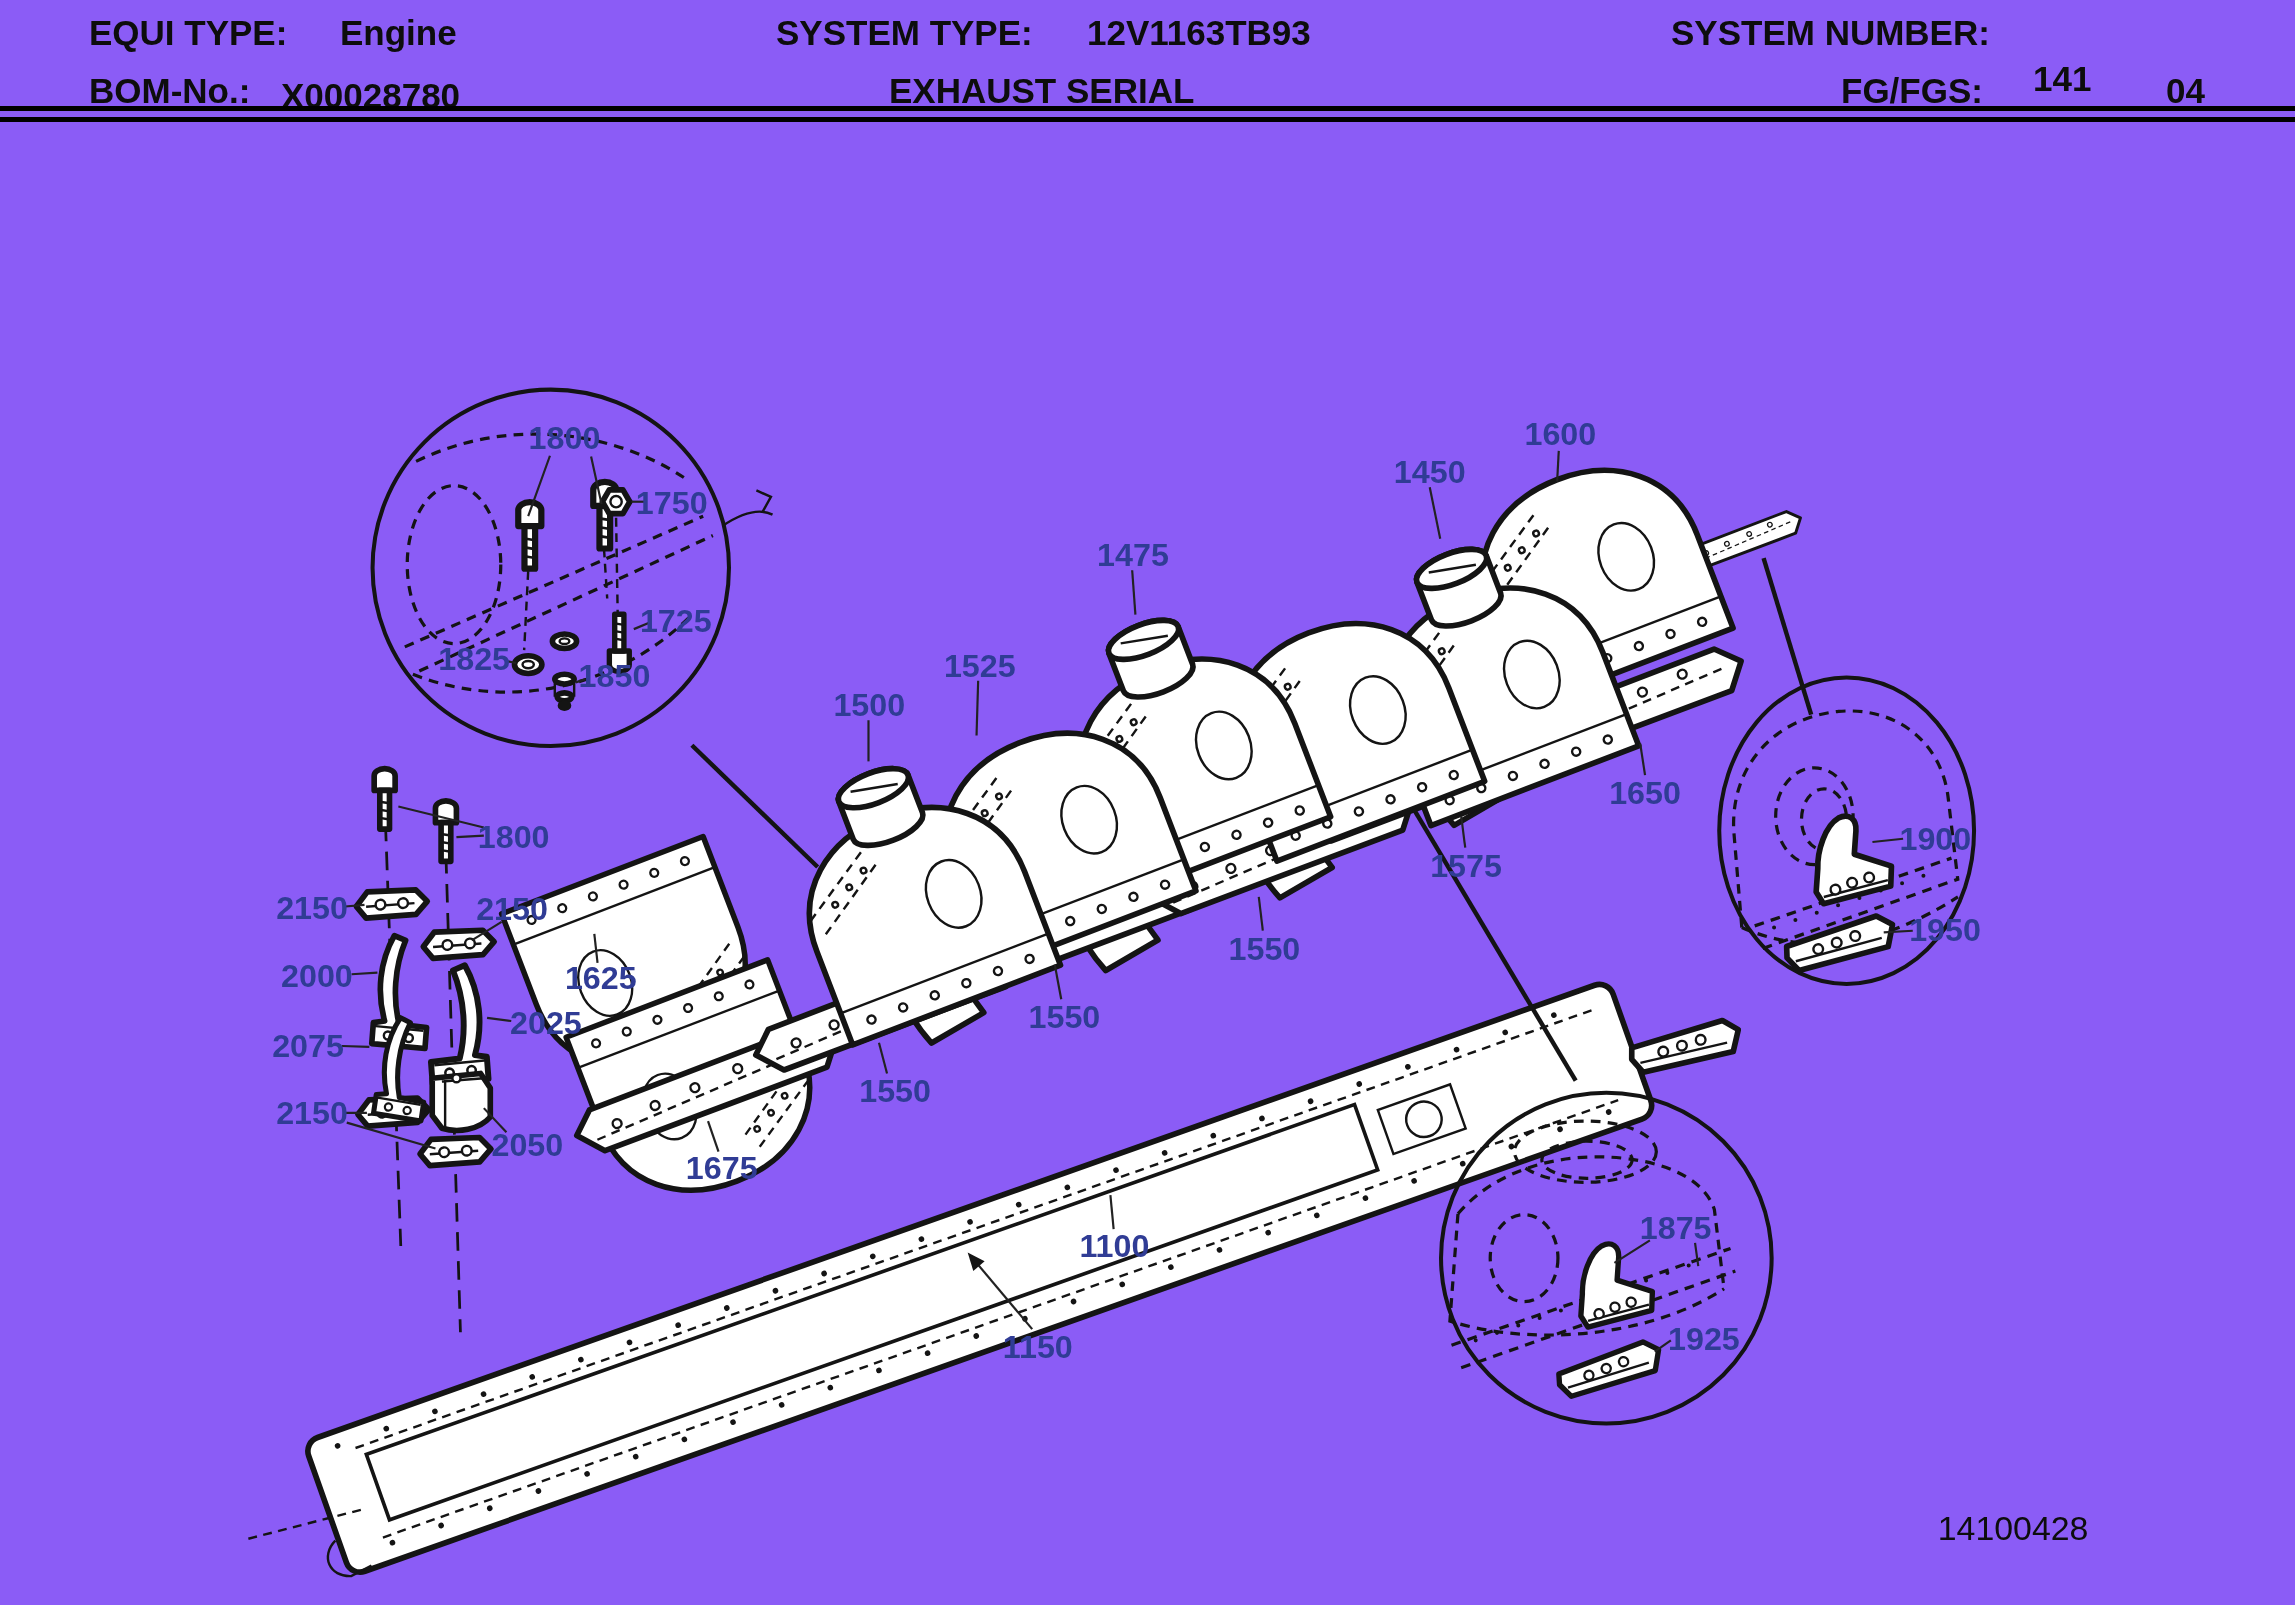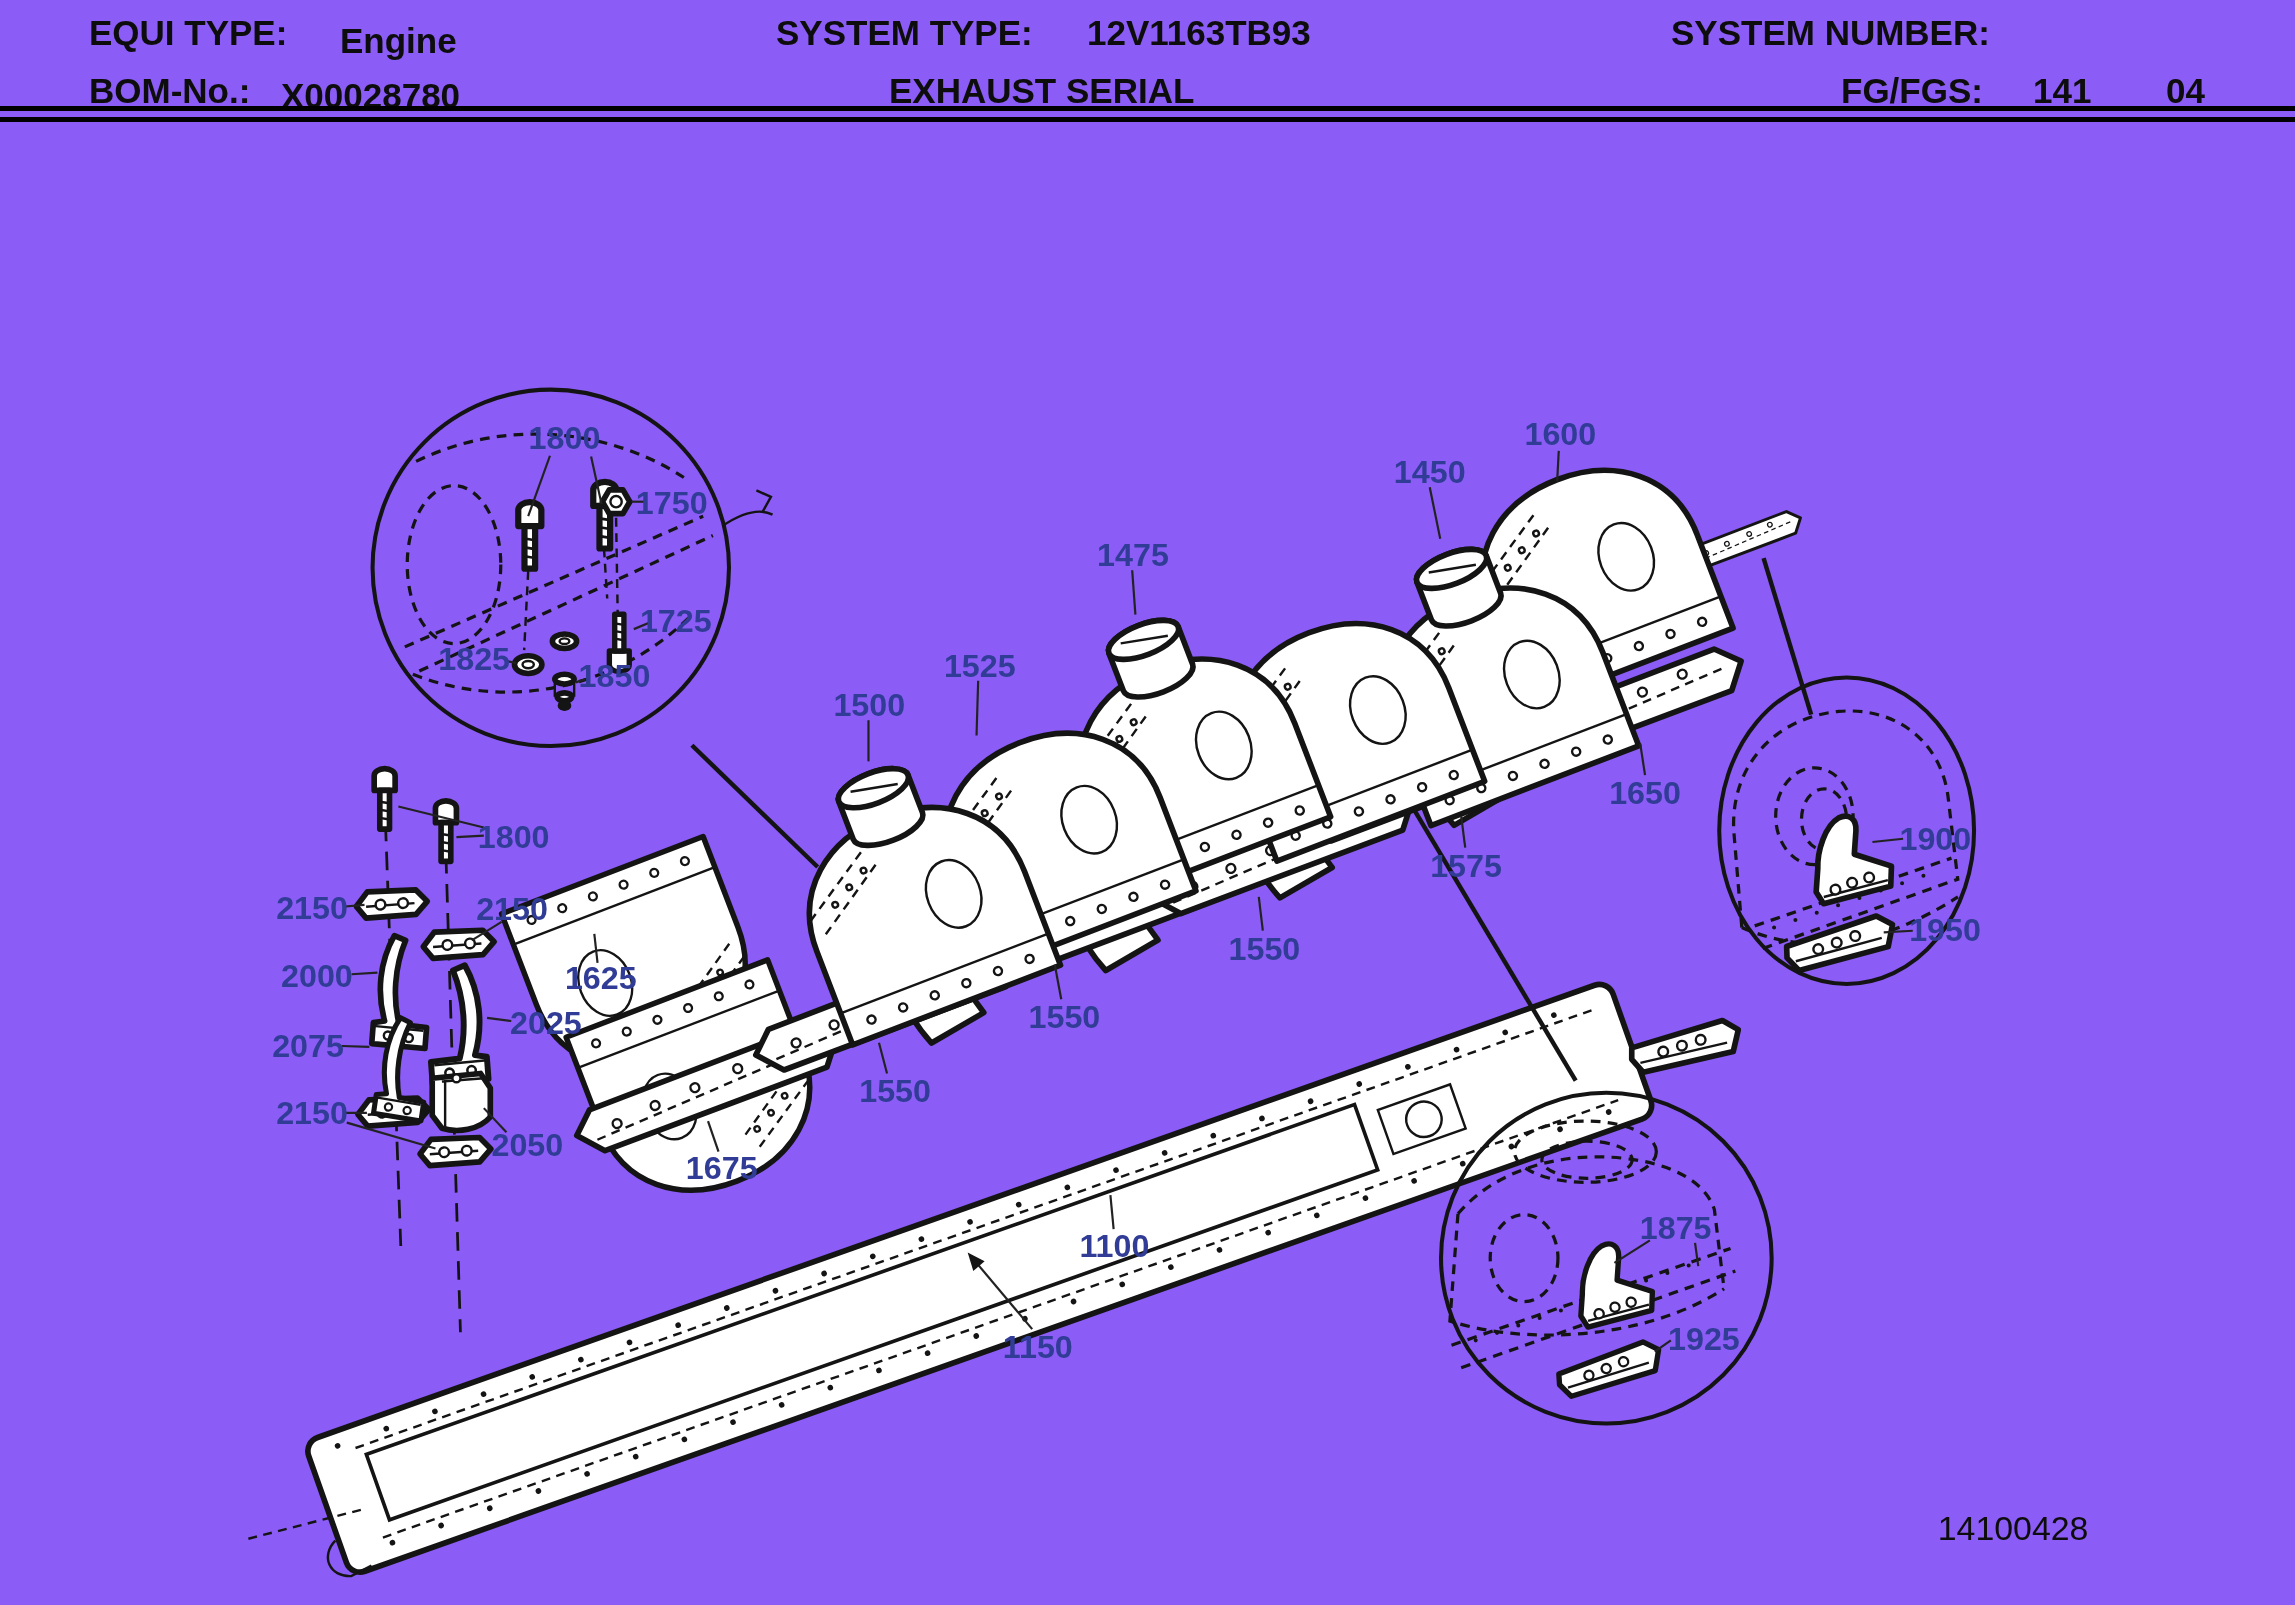--- a/index.html
+++ b/index.html
@@ -24,29 +24,29 @@
   .lbl{font-family:"Liberation Sans",sans-serif;font-weight:bold;font-size:40px;
        fill:var(--label-color);}
   .footnum{font-family:"Liberation Sans",sans-serif;font-size:42px;fill:#0d0d0d;}
 </style>
 </head>
 <body>
 
 <div class="page" style="--ink: #141414; --label-color: #303c95;">
 
   <div class="hdr" style="left:89px;top:13px">EQUI TYPE:</div>
-  <div class="hdr" style="left:340px;top:21px">Engine</div>
+  <div class="hdr" style="left:340px;top:13px">Engine</div>
   <div class="hdr" style="left:776px;top:13px">SYSTEM TYPE:</div>
   <div class="hdr" style="left:1087px;top:13px">12V1163TB93</div>
   <div class="hdr" style="left:1671px;top:13px">SYSTEM NUMBER:</div>
   <div class="hdr" style="left:89px;top:71px">BOM-No.:</div>
   <div class="hdr" style="left:281px;top:76px">X00028780</div>
   <div class="hdr" style="left:889px;top:71px">EXHAUST SERIAL</div>
   <div class="hdr" style="left:1841px;top:71px">FG/FGS:</div>
-  <div class="hdr" style="left:2033px;top:71px">141</div>
+  <div class="hdr" style="left:2033px;top:59px">141</div>
   <div class="hdr" style="left:2166px;top:71px">04</div>
   <div class="rule" style="top:106px"></div>
   <div class="rule" style="top:117px"></div>
 
   <svg width="2295" height="1605" viewBox="0 0 2846 1990">
 
     <defs>
       <g id="arch">
         <path class="part" d="M -138 118 L -138 -6 C -138 -86 -76 -132 0 -132 C 76 -132 138 -86 138 -6 L 138 118 Z"></path>
         <path class="thin" d="M -138 76 L 138 76"></path>

